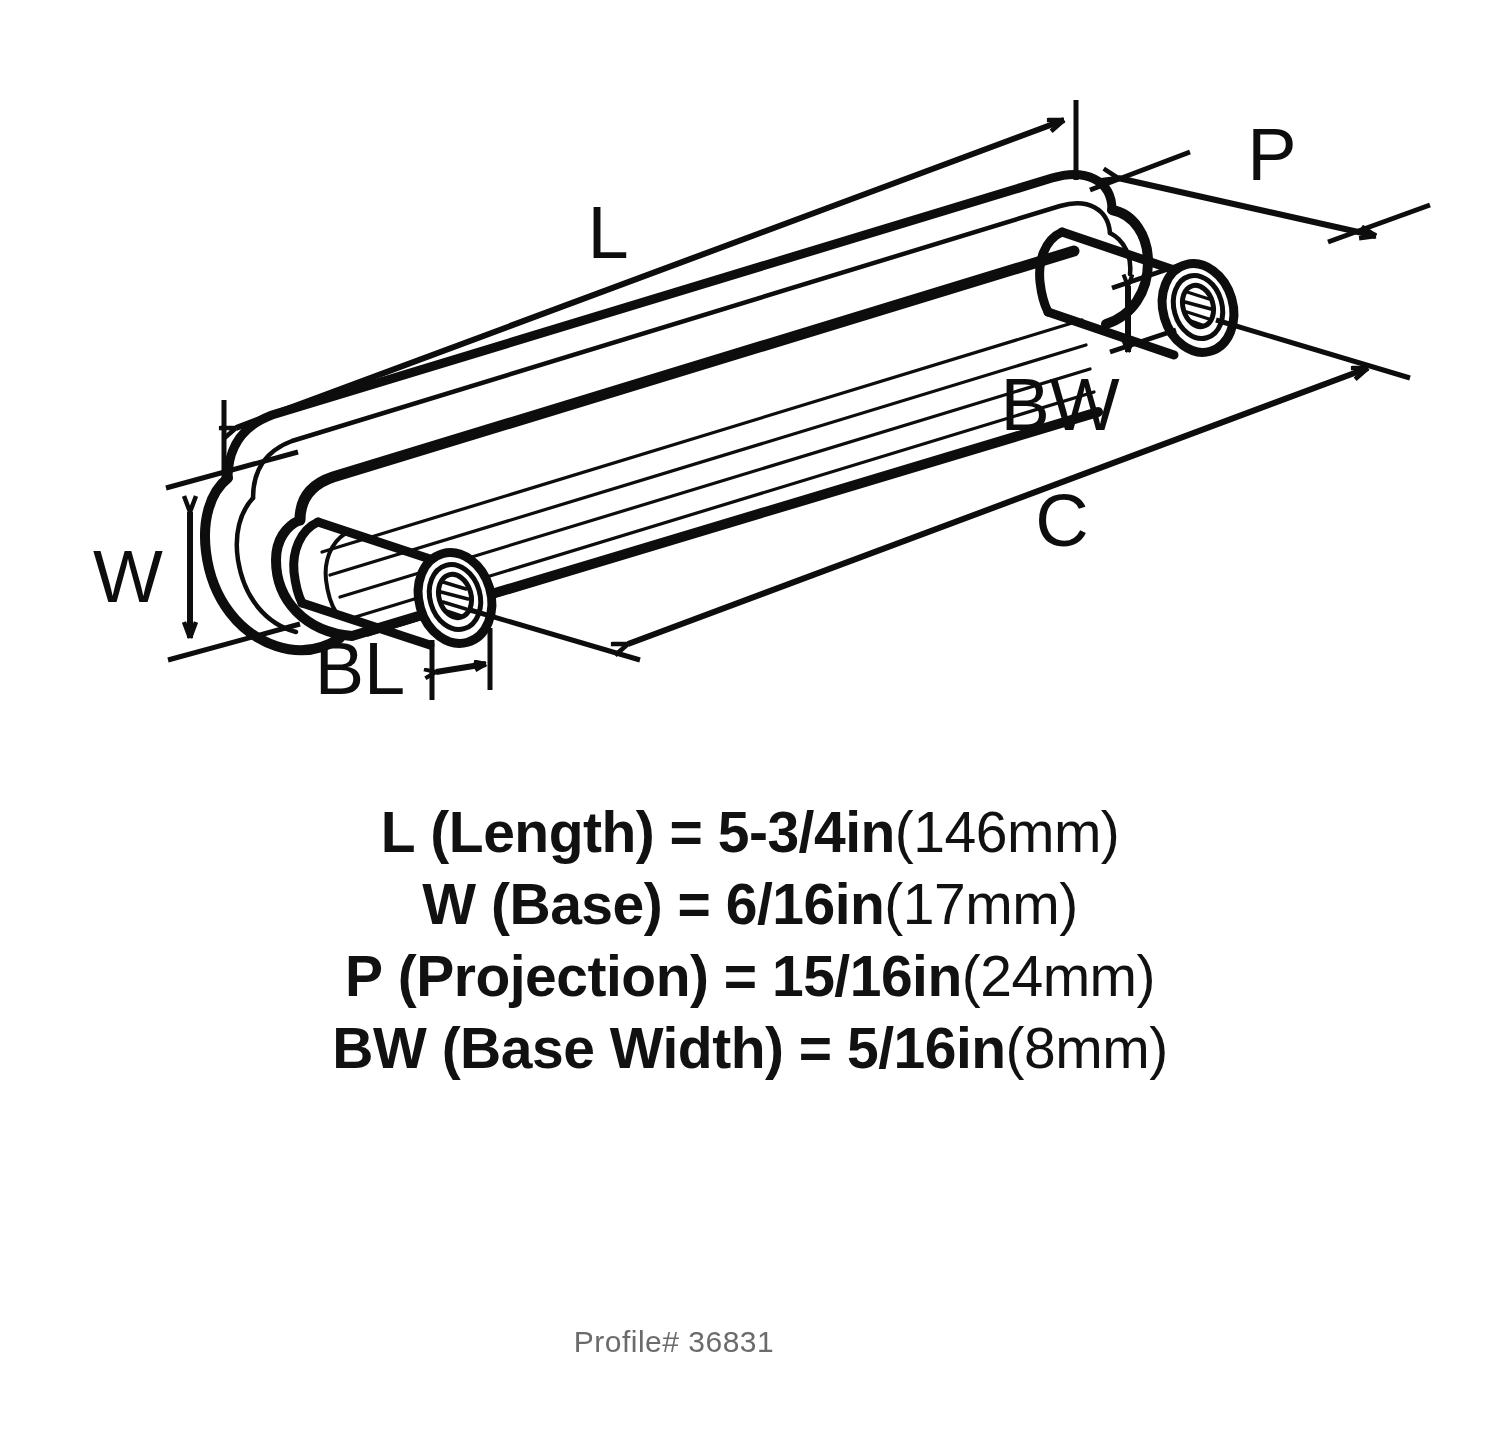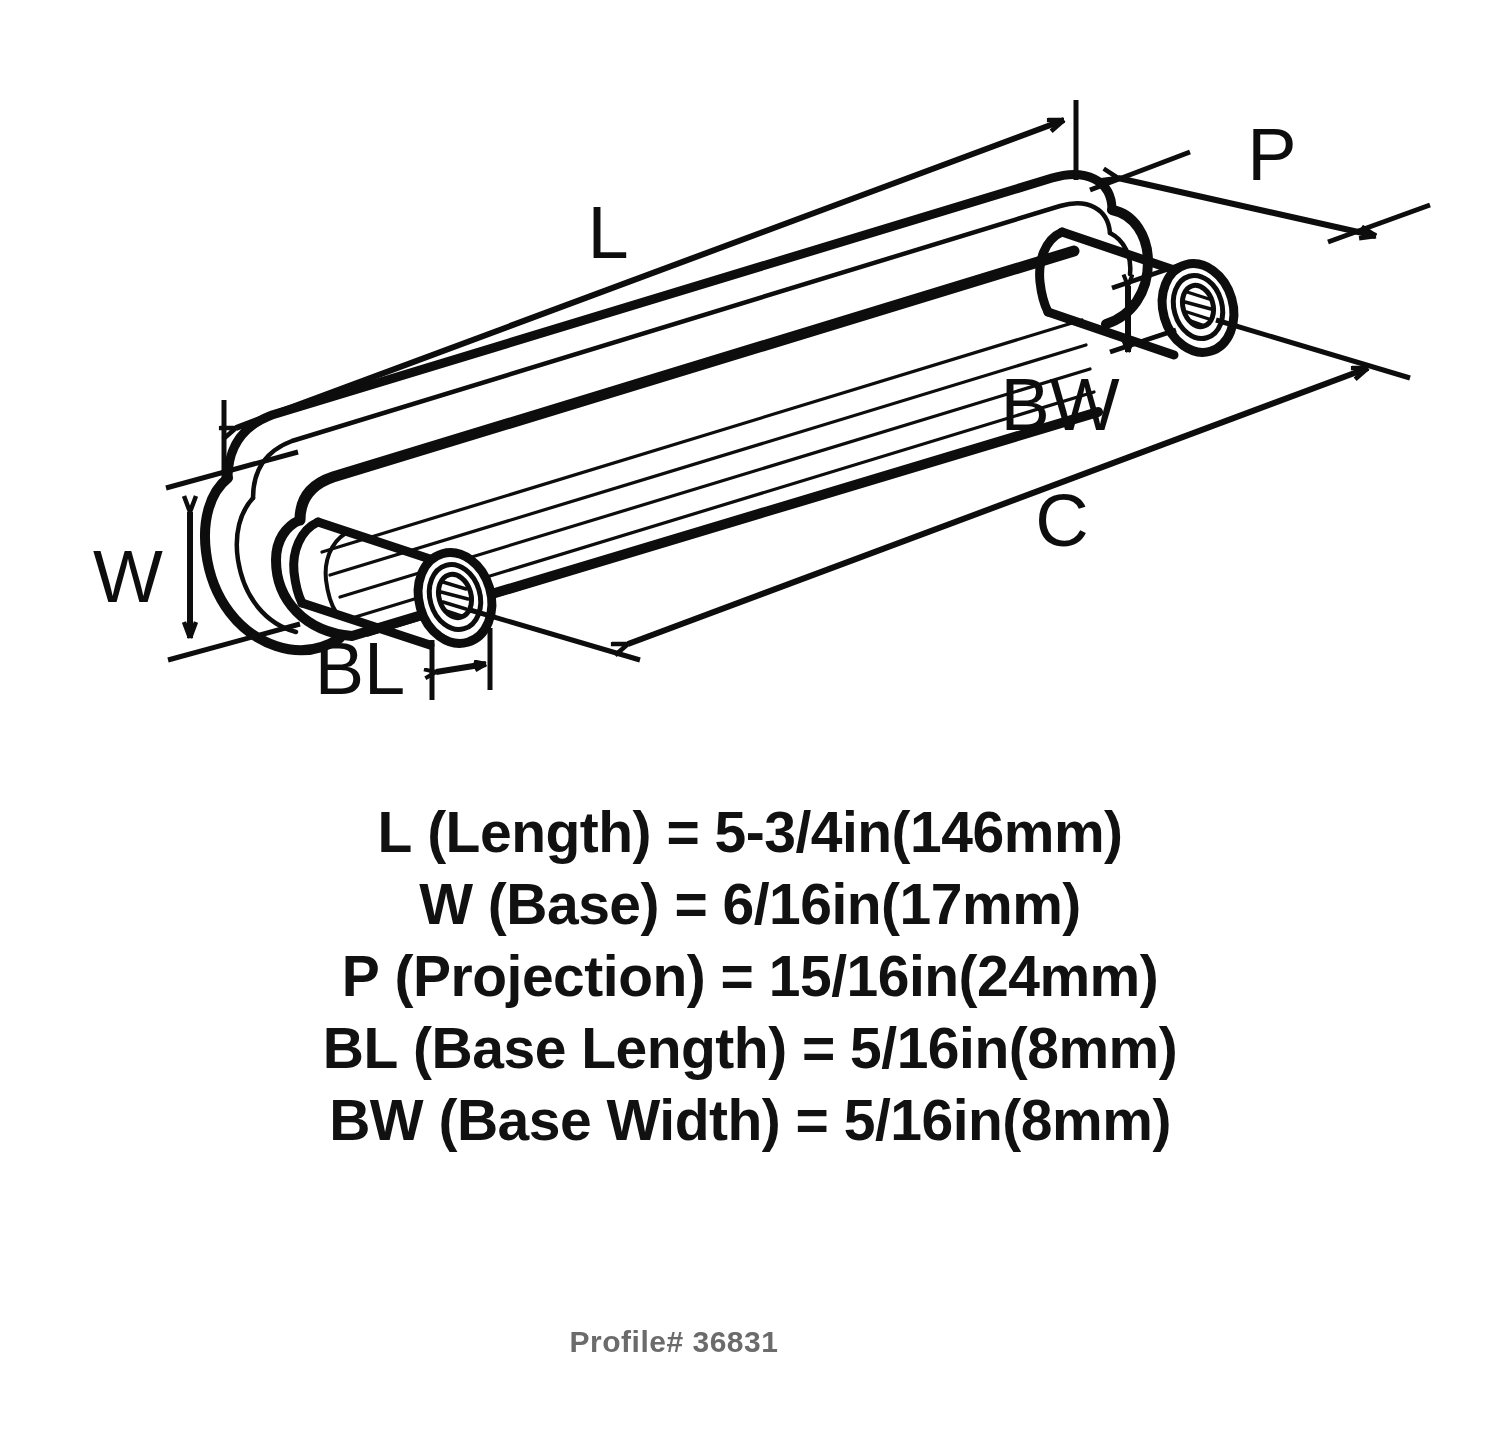--- a/index.html
+++ b/index.html
@@ -48,31 +48,31 @@
   .spec-line .name {
     font-weight: 700;
   }
   .spec-line .eq {
     font-weight: 700;
   }
   .spec-line .val-in {
     font-weight: 700;
   }
   .spec-line .val-mm {
-    font-weight: 700;
+    font-weight: 400;
   }
   #profile {
     position: absolute;
     left: 0;
     top: 1325px;
     width: 1348px;
     text-align: center;
     font-family: "Liberation Sans", sans-serif;
     font-size: 30px;
-    font-weight: 700;
+    font-weight: 400;
     color: #6b6b6b;
     letter-spacing: 0.5px;
   }
 </style>
 </head>
 <body>
 
 <div id="page">
 
   <svg id="drawing" viewBox="0 0 1500 780">
@@ -258,26 +258,20 @@
       <span class="eq">=</span>
       <span class="val-in">6/16in</span><span class="val-mm">(17mm)</span>
     </div>
     <div class="spec-line">
       <span class="sym">P</span>
       <span class="name">(Projection)</span>
       <span class="eq">=</span>
       <span class="val-in">15/16in</span><span class="val-mm">(24mm)</span>
     </div>
     <div class="spec-line">
-      <span class="sym">BL</span>
-      <span class="name">(Base Length)</span>
-      <span class="eq">=</span>
-      <span class="val-in">5/16in</span><span class="val-mm">(8mm)</span>
-    </div>
-    <div class="spec-line">
       <span class="sym">BW</span>
       <span class="name">(Base Width)</span>
       <span class="eq">=</span>
       <span class="val-in">5/16in</span><span class="val-mm">(8mm)</span>
     </div>
   </div>
 
   <div id="profile">Profile# 36831</div>
 
 </div>

